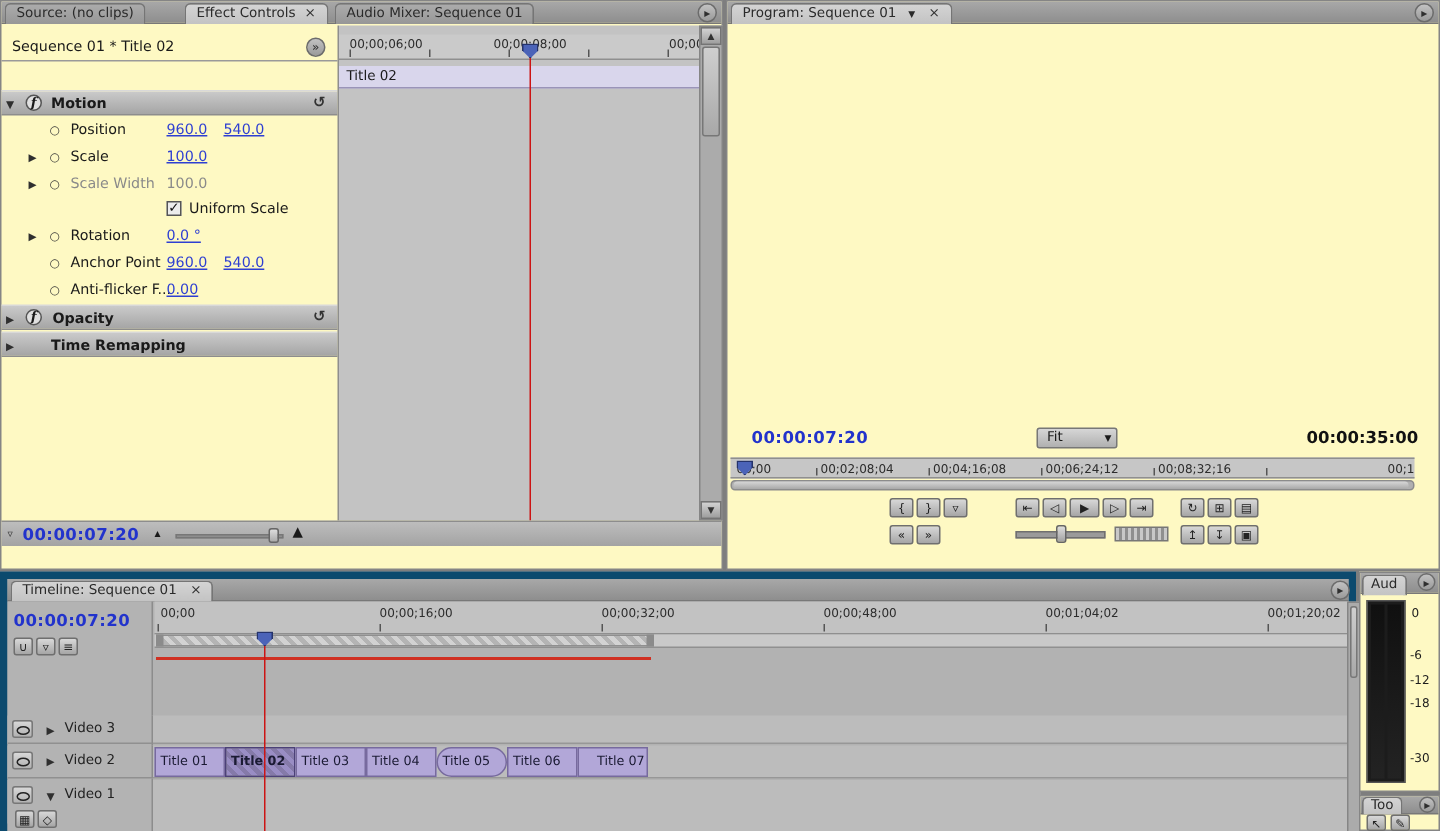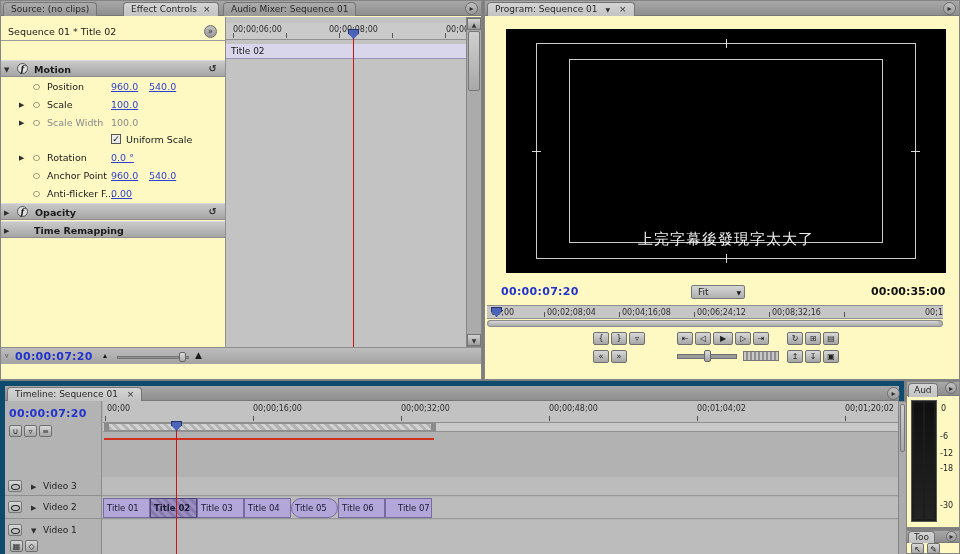--- a/index.html
+++ b/index.html
@@ -193,29 +193,20 @@
 <div class="panel" style="left:484px;top:0;width:476px;height:380px;">
   <div class="tabbar">
     <div class="tab active" style="left:2px;">
       <span>Program: Sequence 01</span>
       <span style="margin-left:5px;font-size:6px;">▼</span>
       <span class="x">×</span>
     </div>
     <div class="pm" style="right:3px;top:1px;">▸</div>
   </div>
 
-  <div style="position:absolute;left:21px;top:28px;width:440px;height:244px;background:#000;">
-    <div class="safe" style="left:30px;right:30px;top:14px;bottom:14px;"></div>
-    <div class="safe" style="left:63px;right:63px;top:30px;bottom:30px;"></div>
-    <span class="mtick" style="left:50%;top:10px;width:1px;height:9px;"></span>
-    <span class="mtick" style="left:50%;bottom:10px;width:1px;height:9px;"></span>
-    <span class="mtick" style="left:26px;top:50%;width:9px;height:1px;"></span>
-    <span class="mtick" style="right:26px;top:50%;width:9px;height:1px;"></span>
-    <div style="position:absolute;left:0;right:0;bottom:24px;text-align:center;color:#f0f0f0;font-size:15px;letter-spacing:1px;">上完字幕後發現字太大了</div>
-  </div>
 
   <span class="tc" style="position:absolute;left:16px;top:284px;">00:00:07:20</span>
   <div style="position:absolute;left:206px;top:284px;width:54px;height:14px;background:linear-gradient(#d6d6d6,#b0b0b0);border:1px solid #777;border-radius:2px;">
     <span style="position:absolute;left:6px;top:1px;font-size:9px;">Fit</span>
     <span style="position:absolute;right:3px;top:3px;font-size:6px;">▼</span>
   </div>
   <span style="position:absolute;left:386px;top:284px;font-weight:bold;font-size:11px;color:#111;">00:00:35:00</span>
 
   <div style="position:absolute;left:2px;top:304px;width:456px;height:14px;background:#c6c6c6;border-top:1px solid #8f8f8f;border-bottom:1px solid #8f8f8f;overflow:hidden;">
     <span class="rlabel" style="left:4px;">00;00</span>

